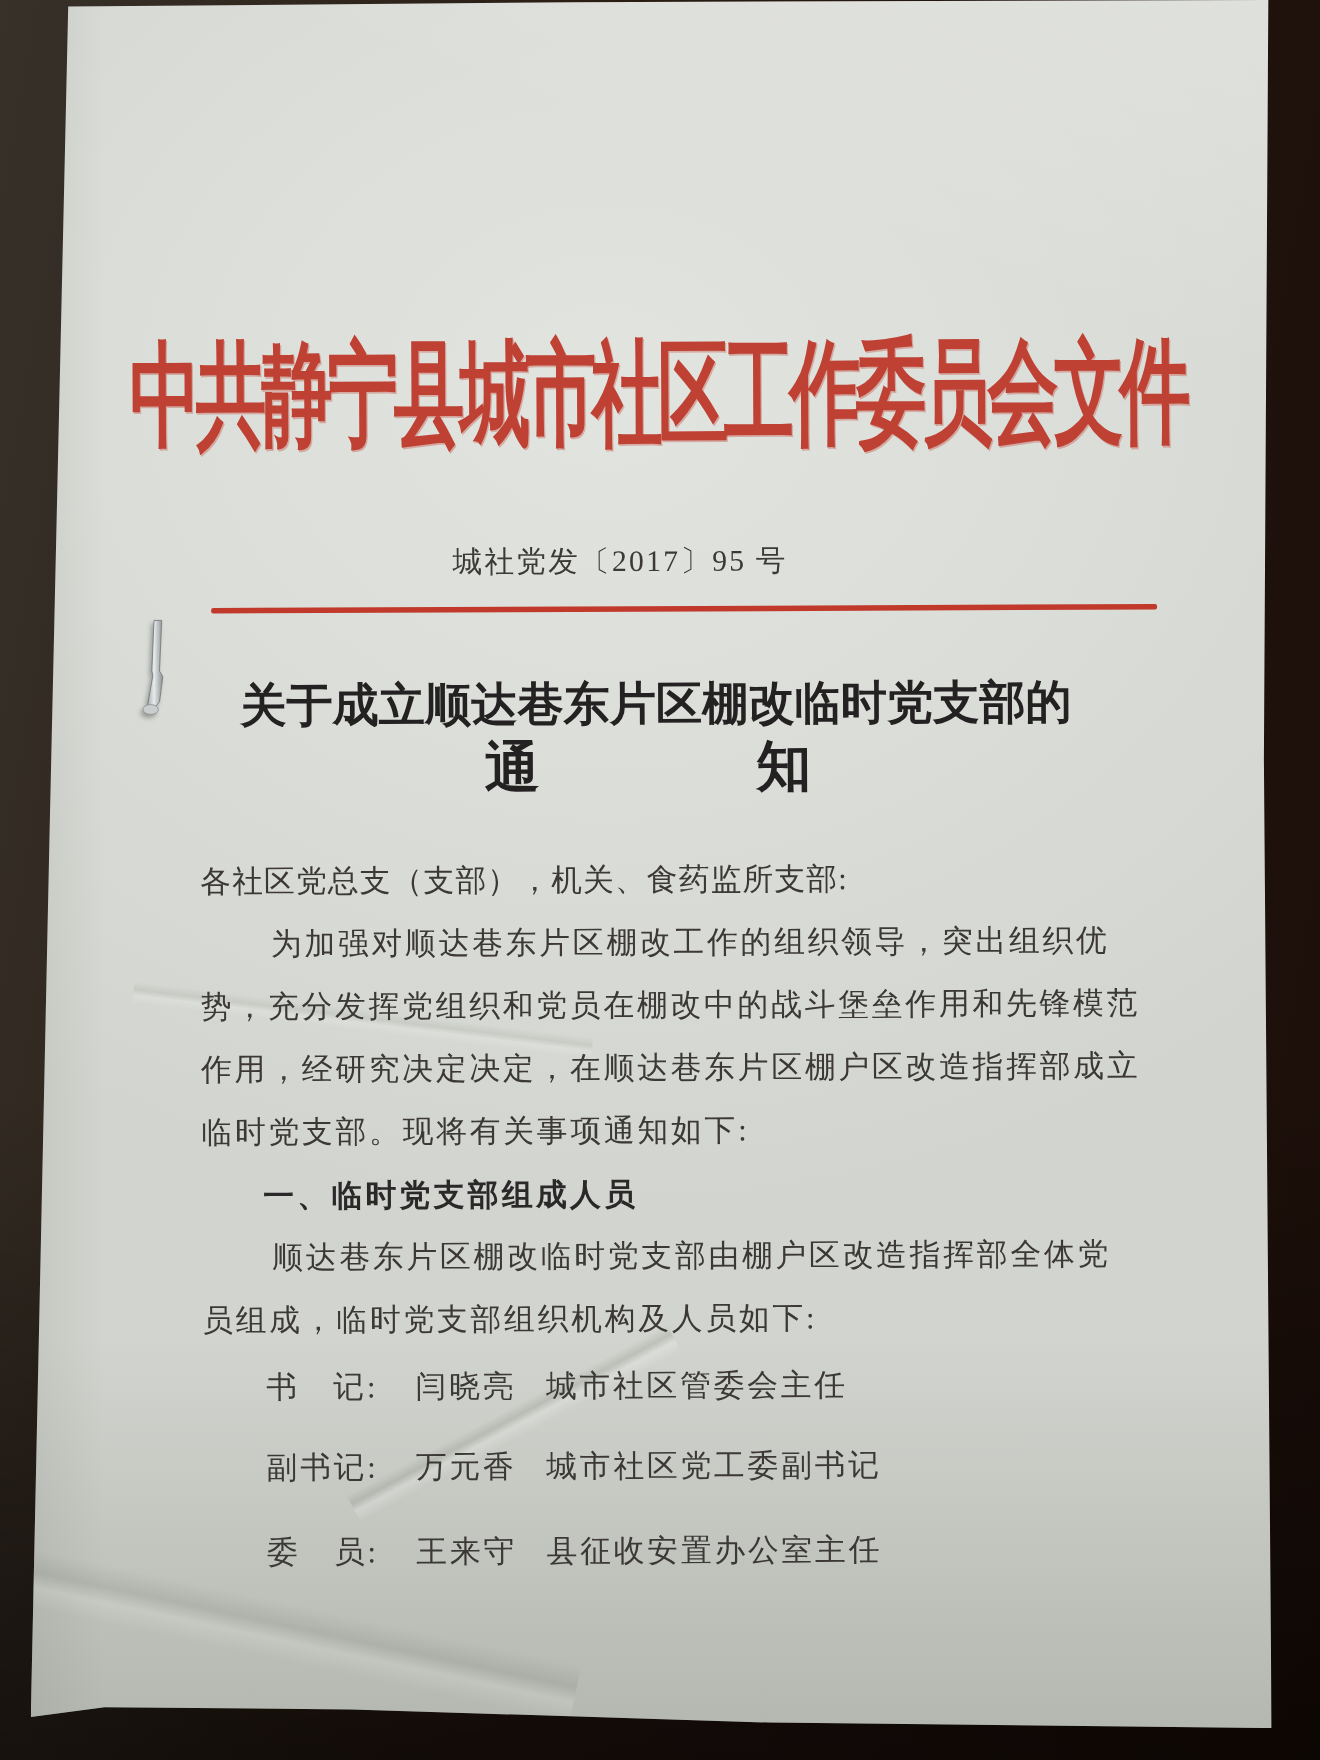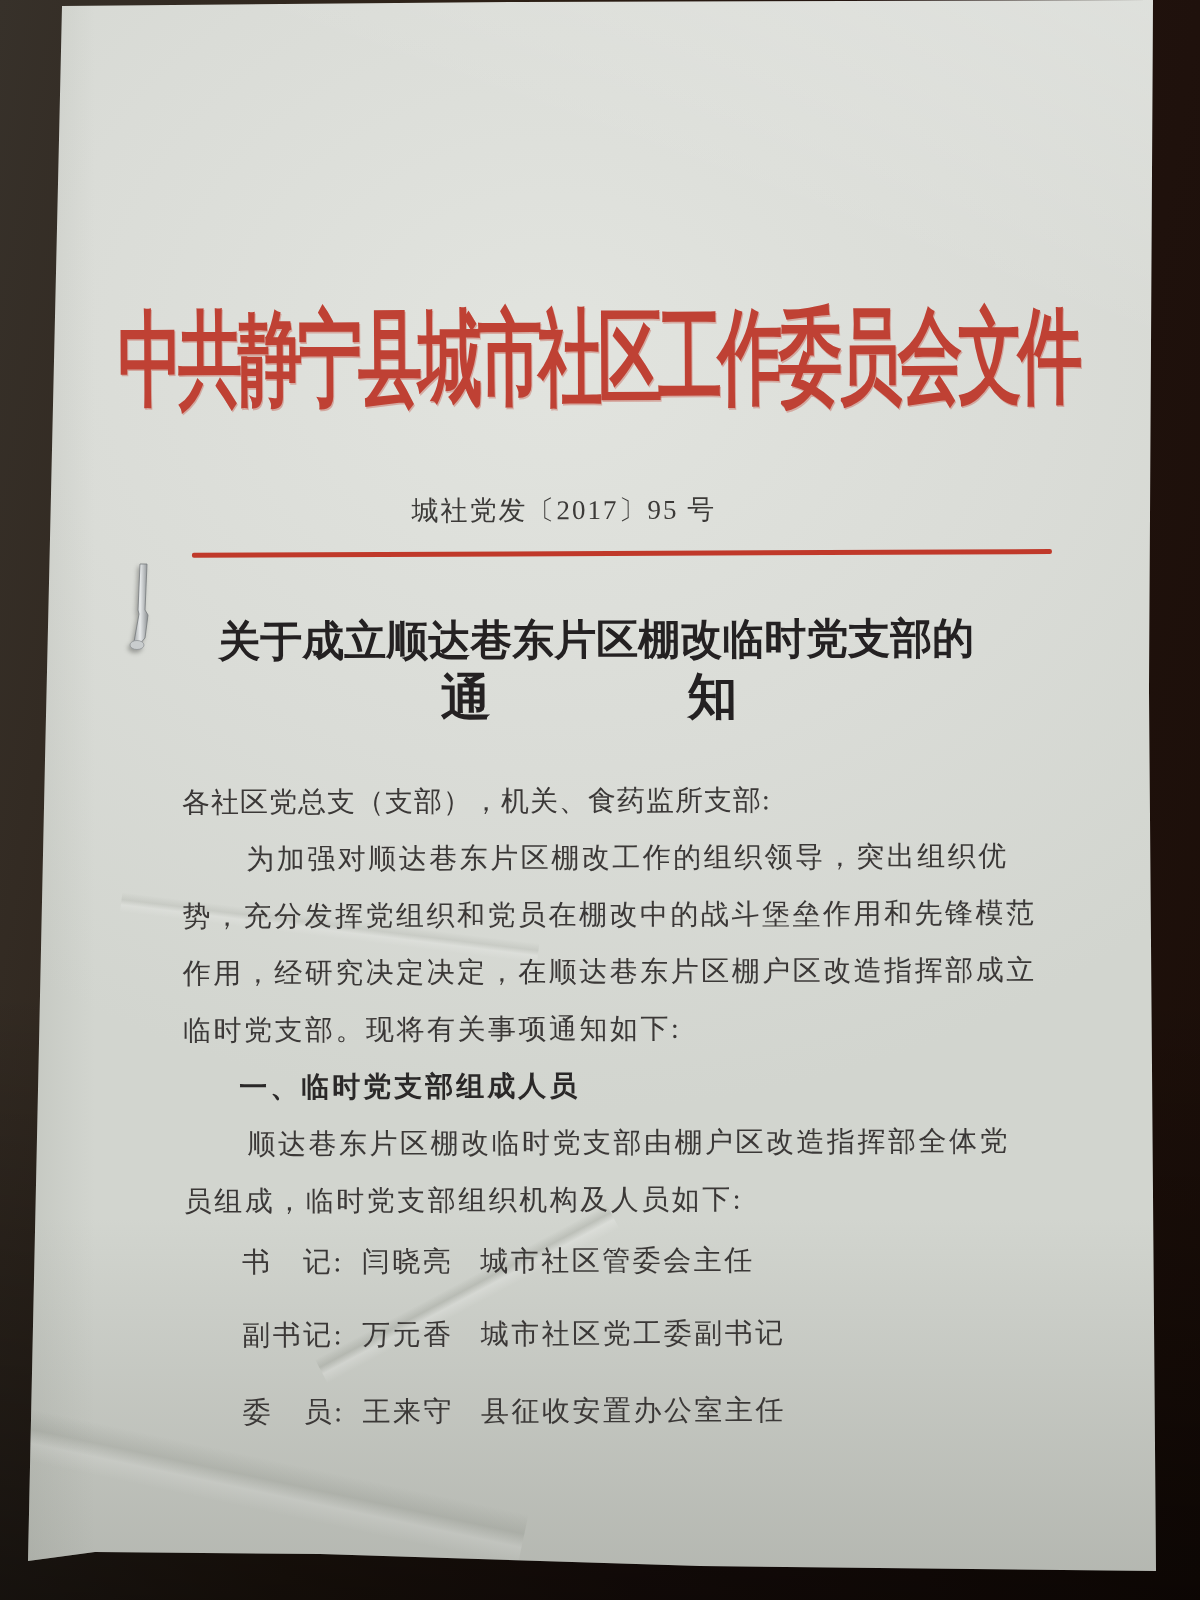--- a/index.html
+++ b/index.html
@@ -75,21 +75,21 @@
   .body{position:absolute; left:182px; top:772px; width:848px; font-size:28px;}
   .bline{line-height:57px; letter-spacing:2.5px; white-space:nowrap;}
   .bline.salute{letter-spacing:1px;}
   .bline.indent{padding-left:64px;}
   .bline.heading{
     font-family:"Liberation Sans","DejaVu Sans",sans-serif;
     font-weight:bold; letter-spacing:3px; padding-left:56px; color:#2a2828;
   }
   .roster-row{display:flex; align-items:baseline; padding-left:58px;
               line-height:57px; letter-spacing:2.5px; white-space:nowrap;}
-  .roster-row .name{margin-left:18px;}
+  .roster-row .name{margin-left:34px;}
   .roster-row .post{margin-left:27px;}
   .r1{margin-top:4px;} .r2{margin-top:16px;} .r3{margin-top:20px;}
 </style>
 </head>
 <body>
 
 <div class="photo">
   <div class="paper">
     <div class="crease crease-mid"></div>
     <div class="crease crease-low"></div>

